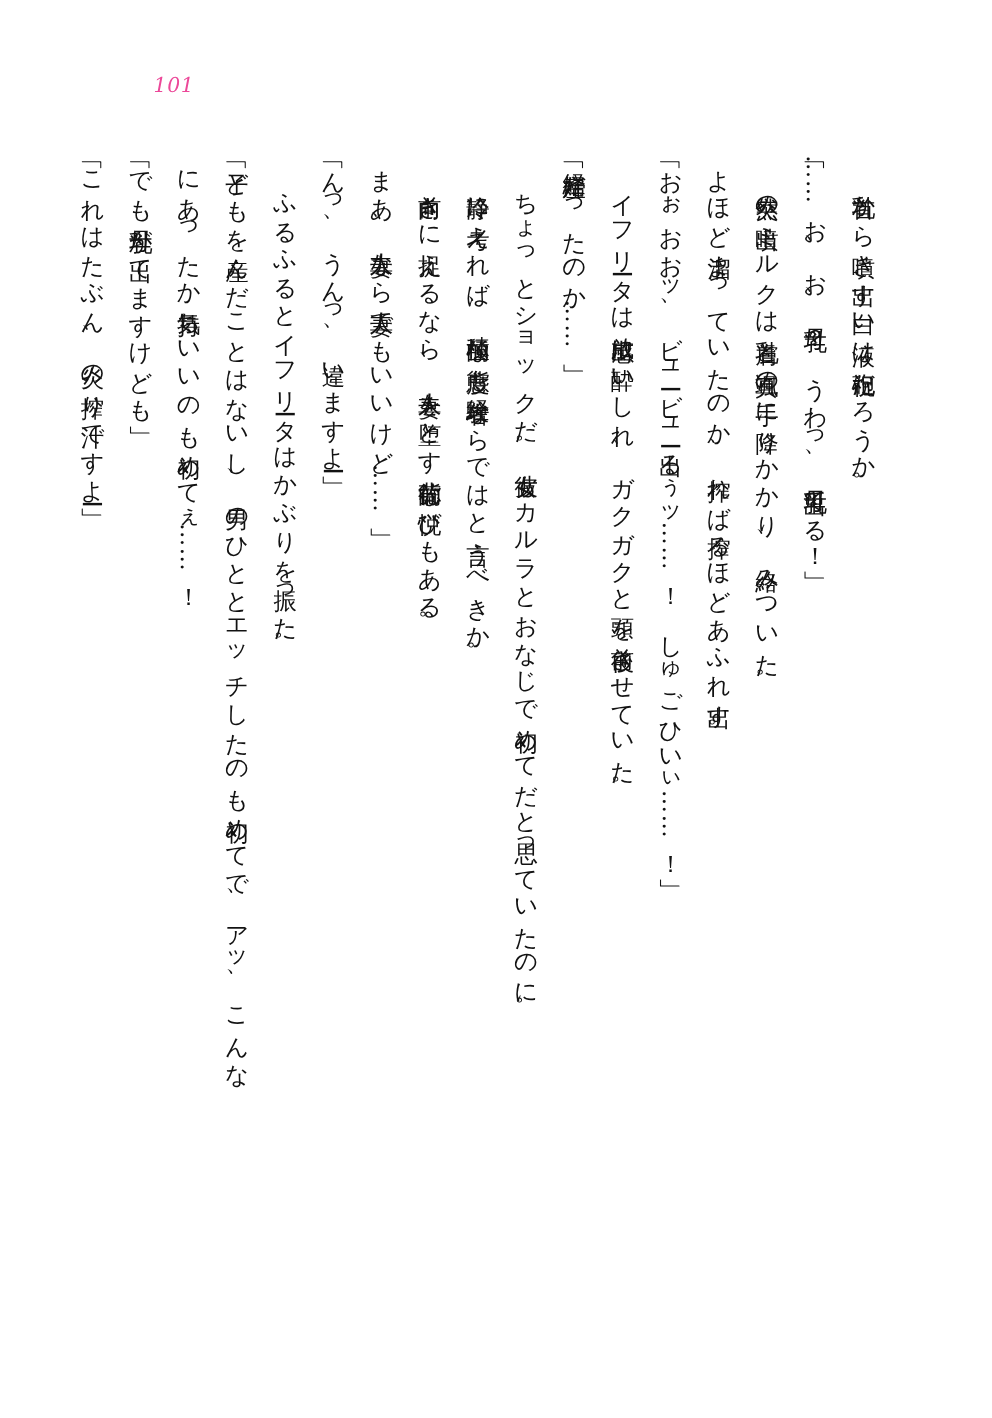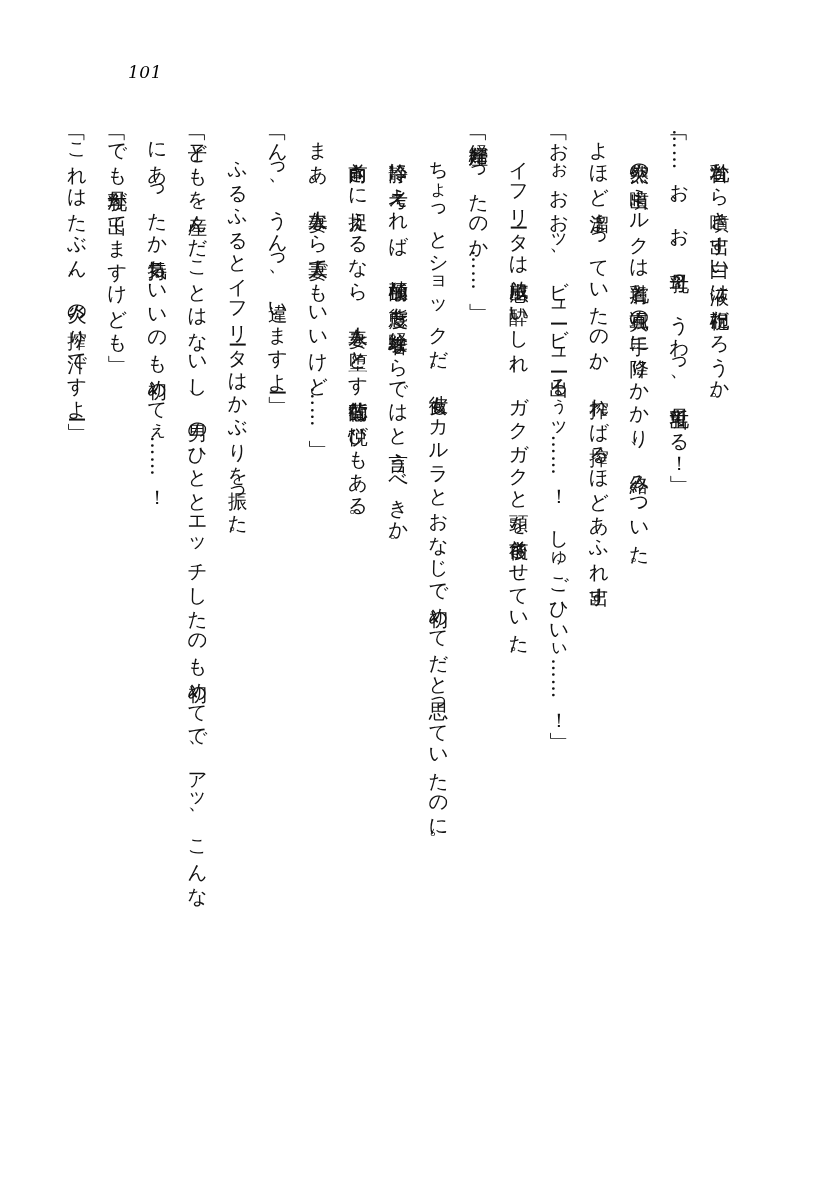--- a/index.html
+++ b/index.html
@@ -16,21 +16,21 @@
     font-family: "DejaVu Serif", "Liberation Serif", serif;
     color: #111111;
   }
   .page-number {
     position: absolute;
     top: 62px;
     left: 128px;
     font-family: "DejaVu Serif", "Liberation Serif", serif;
     font-style: italic;
     font-size: 17px;
-    color: #000000;
+    color: #ec4899;
     letter-spacing: 0.5px;
   }
   .body-text {
     position: absolute;
     top: 128px;
     right: 88px;
     height: 960px;
     width: 620px;
     writing-mode: vertical-rl;
     text-orientation: mixed;

